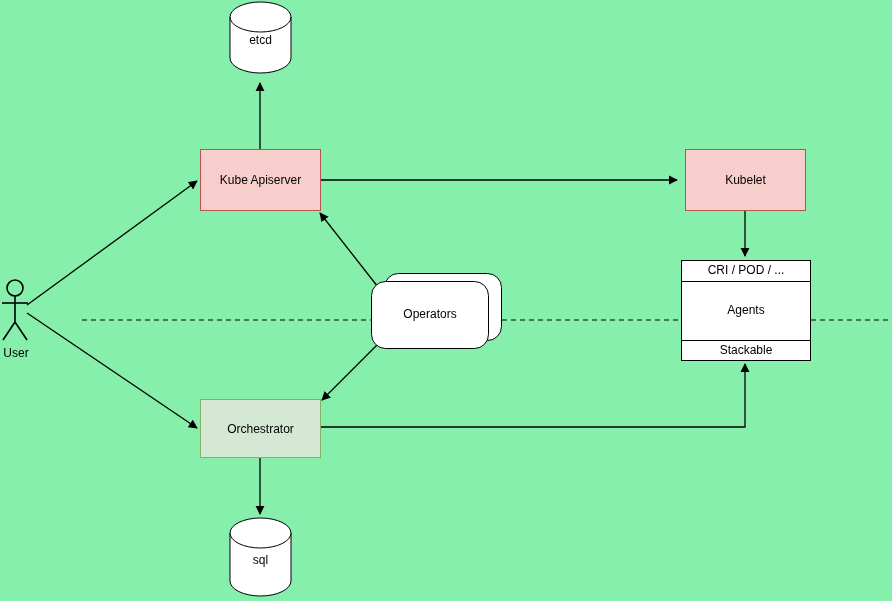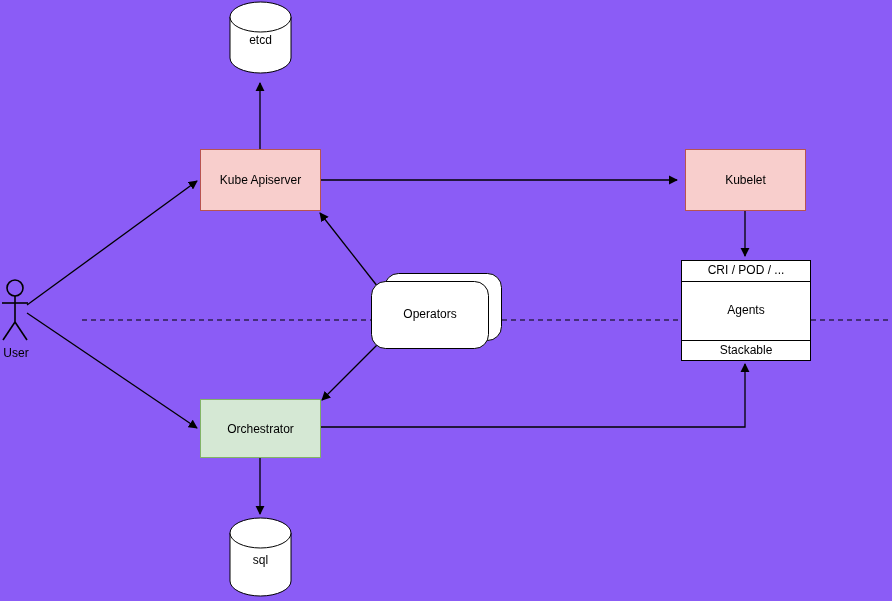--- a/index.html
+++ b/index.html
@@ -10,21 +10,21 @@
   body {
     width: 892px;
     height: 601px;
     font-family: "Liberation Sans", sans-serif;
     overflow: hidden;
   }
   #diagram-root {
     position: relative;
     width: 892px;
     height: 601px;
-    background: #8b5cf6;
+    background: #86efac;
   }
   svg.canvas {
     position: absolute;
     left: 0;
     top: 0;
     width: 892px;
     height: 601px;
     display: block;
   }
   text {

